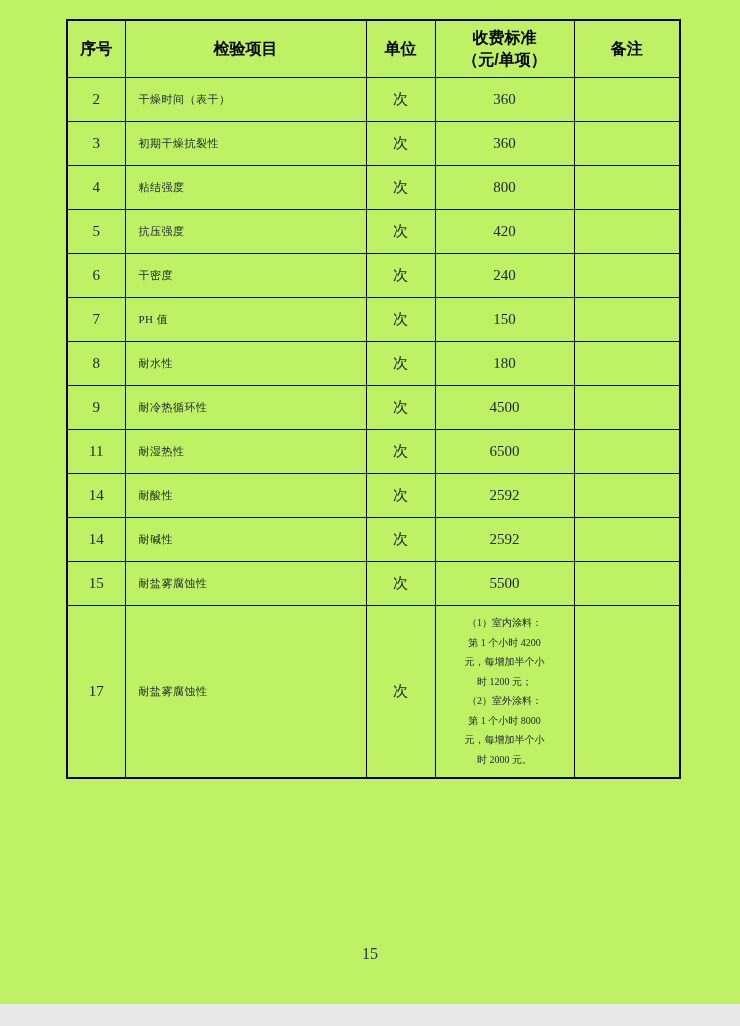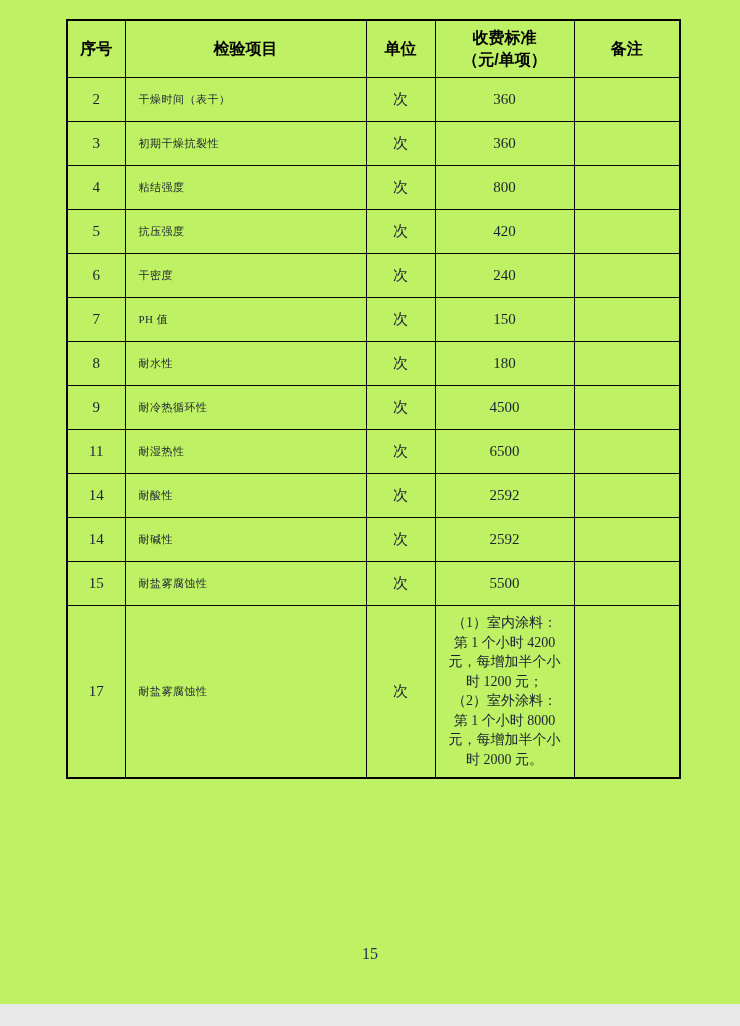--- a/index.html
+++ b/index.html
@@ -49,21 +49,21 @@
     text-align: center;
     font-size: 15px;
   }
   td.cell-item {
     text-align: left;
     font-size: 11px;
     padding-left: 13px;
     letter-spacing: 0.5px;
   }
   td.cell-fee.multiline {
-    font-size: 14px;
+    font-size: 10px;
     line-height: 19.5px;
     white-space: pre-line;
     padding: 6px 2px;
   }
   .page-number {
     position: absolute;
     top: 945px;
     left: 0;
     width: 100%;
     text-align: center;

